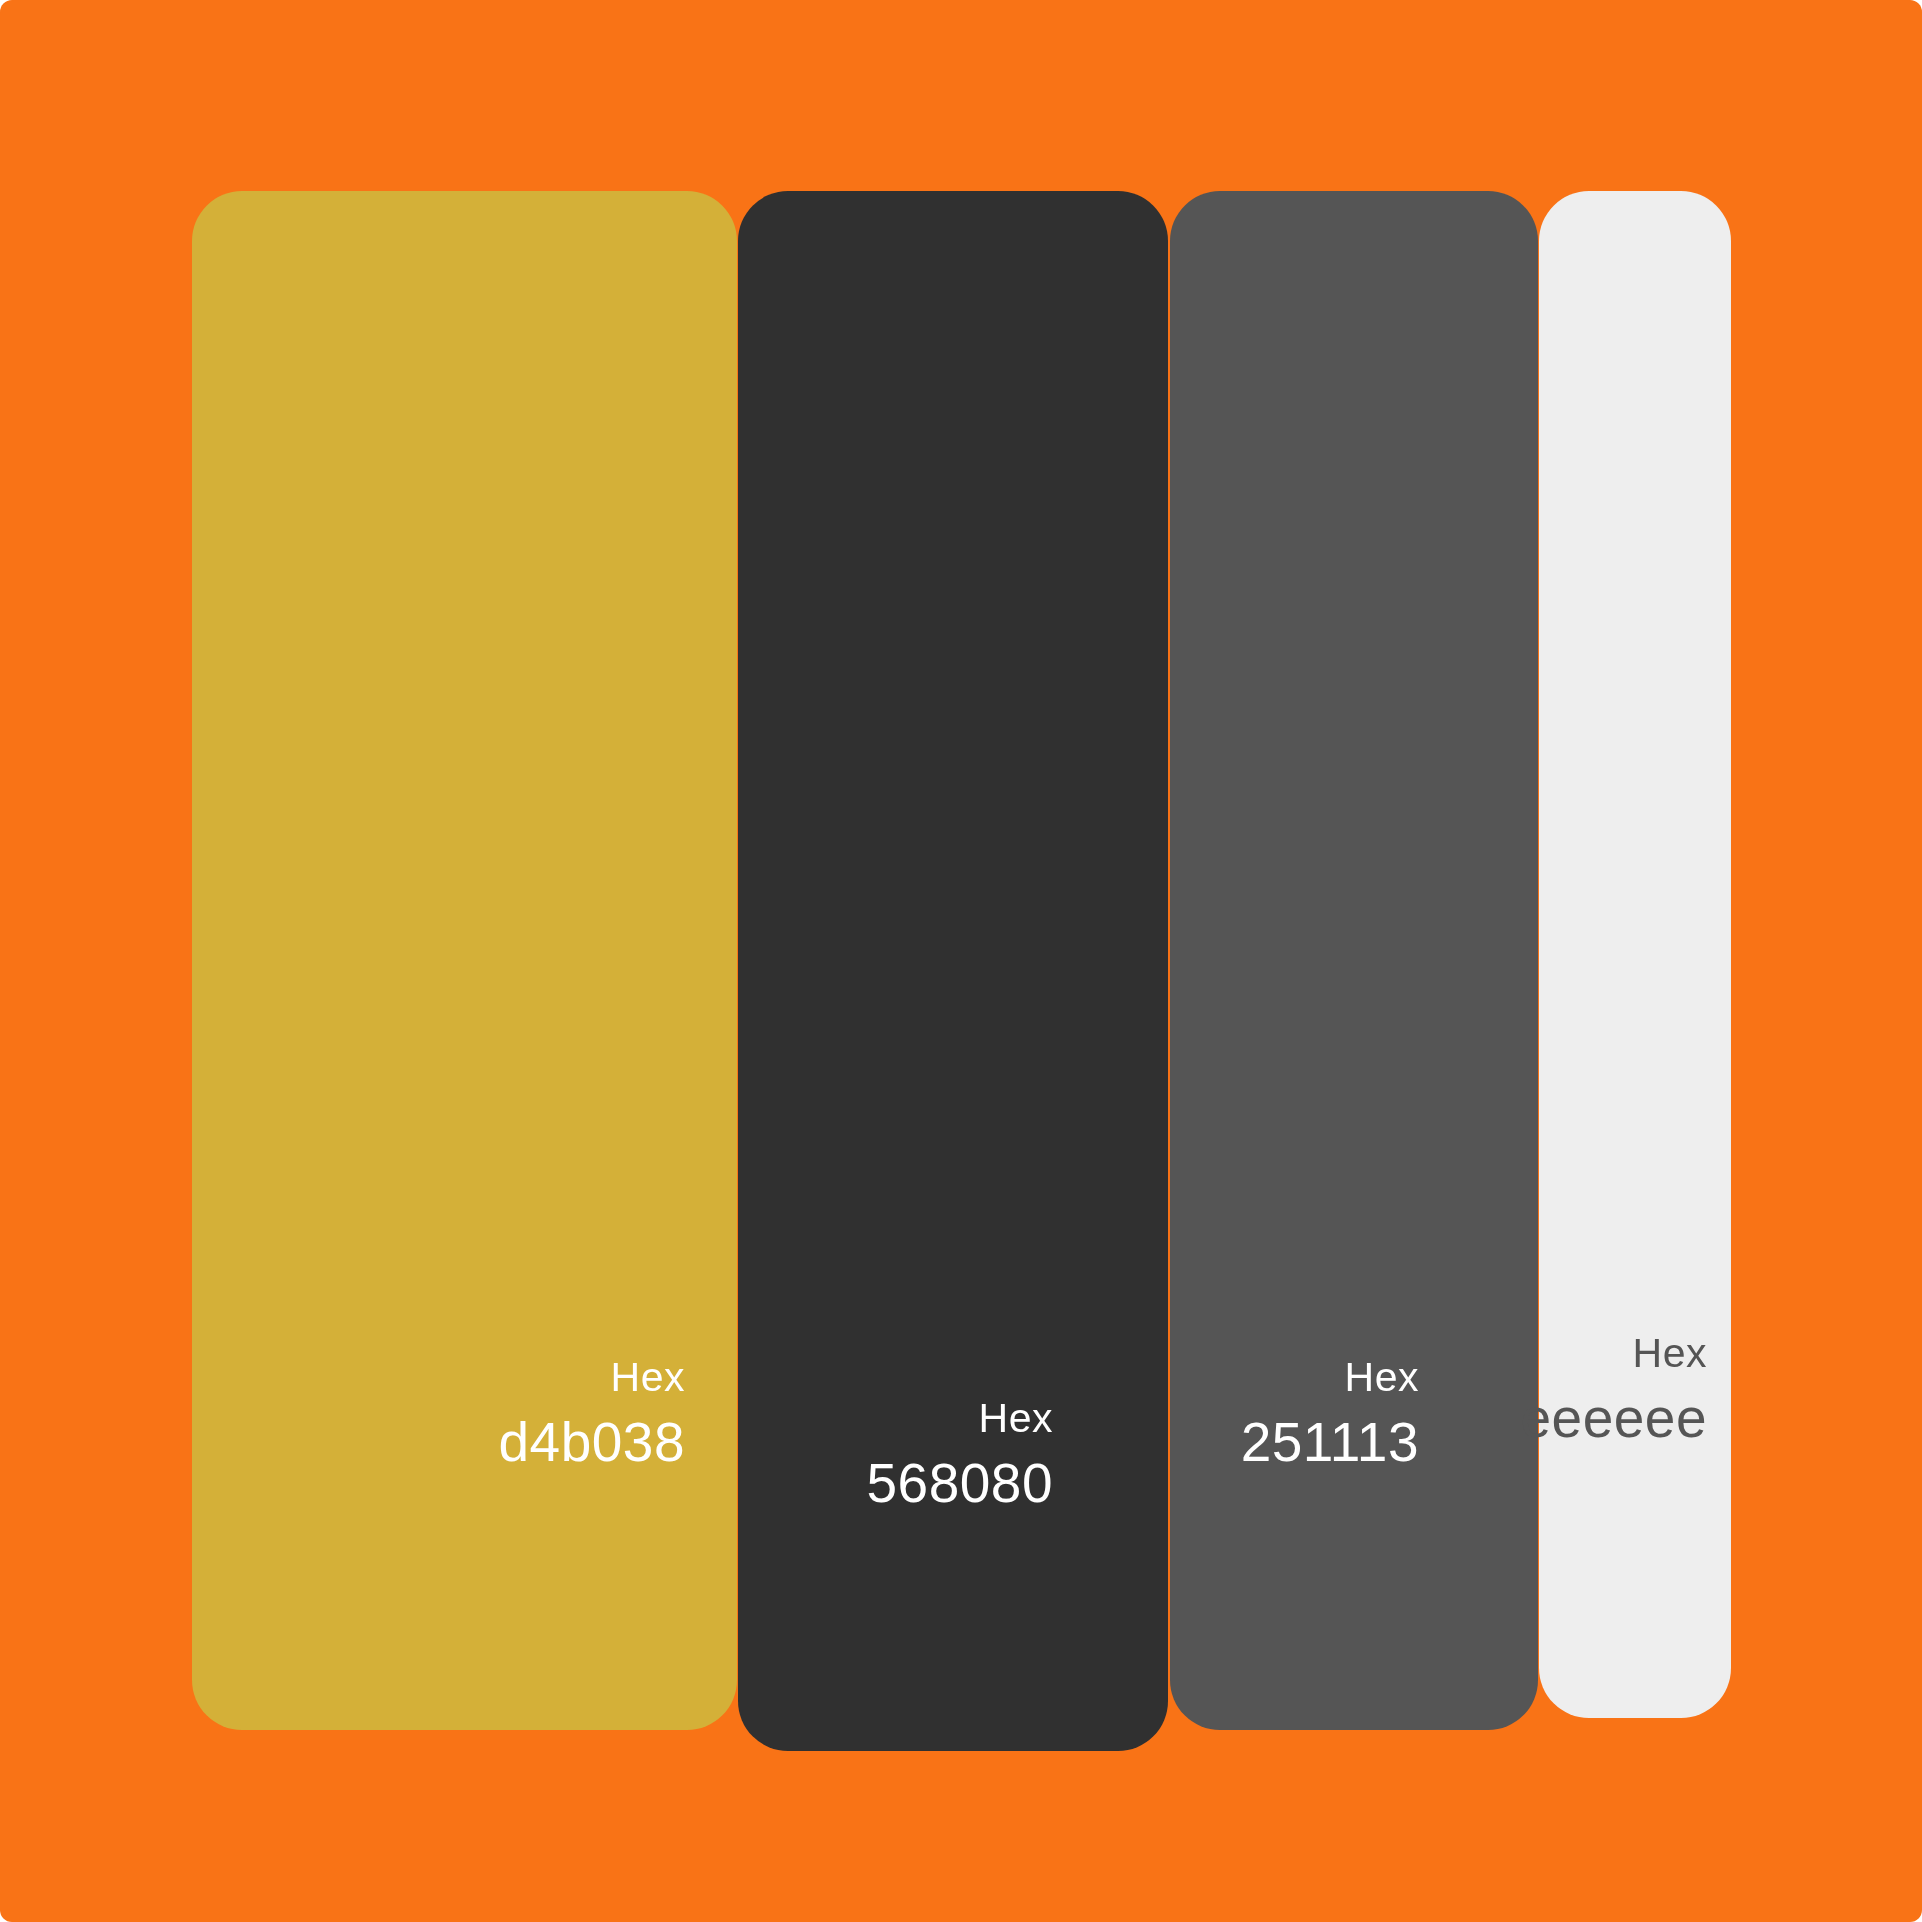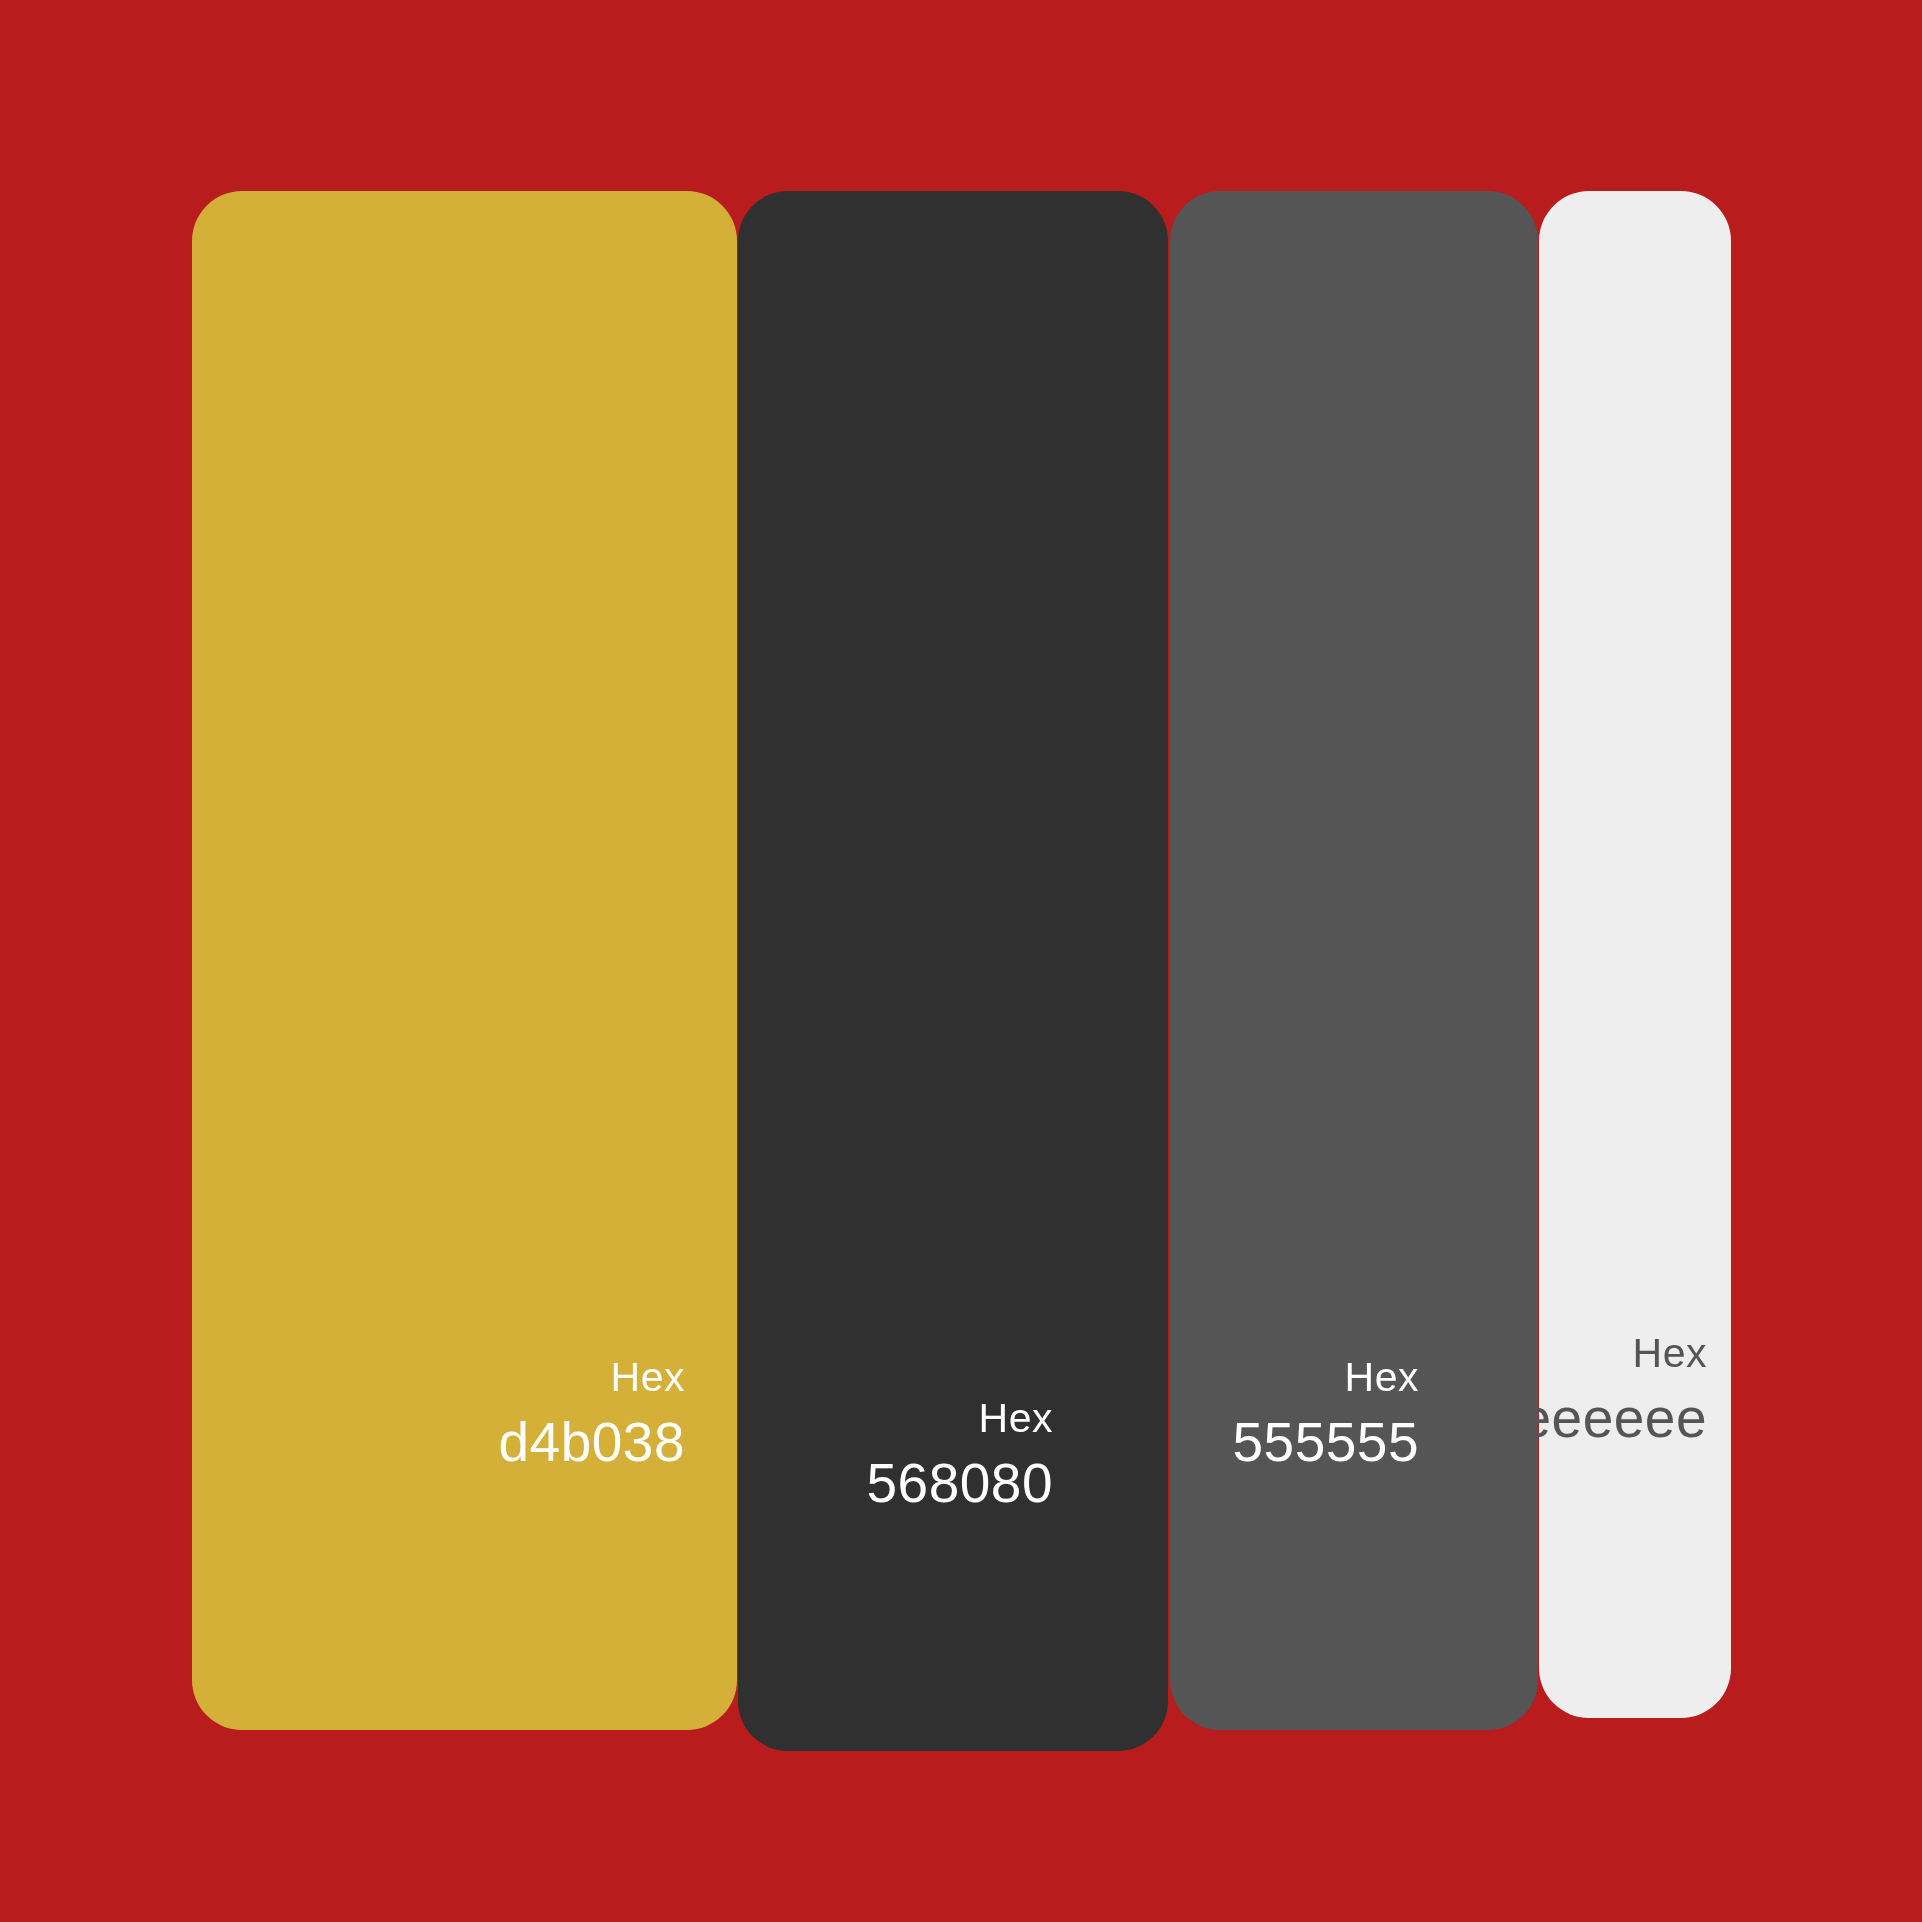--- a/index.html
+++ b/index.html
@@ -11,21 +11,22 @@
     width: 1922px;
     height: 1922px;
     font-family: "Liberation Sans", sans-serif;
     overflow: hidden;
   }
 
   #palette-canvas {
     position: relative;
     width: 1922px;
     height: 1922px;
-    background: #b91c1c;
+    background: #f97316;
+    border-radius: 12px;
   }
 
   .swatch {
     position: absolute;
     box-sizing: border-box;
     display: flex;
     flex-direction: column;
     justify-content: flex-end;
     align-items: flex-end;
   }
@@ -107,21 +108,21 @@
   <div class="swatch swatch-2">
     <div class="swatch-label-block on-dark">
       <div class="hex-caption">Hex</div>
       <div class="hex-value">568080</div>
     </div>
   </div>
 
   <div class="swatch swatch-3">
     <div class="swatch-label-block on-dark">
       <div class="hex-caption">Hex</div>
-      <div class="hex-value">555555</div>
+      <div class="hex-value">251113</div>
     </div>
   </div>
 
   <div class="swatch swatch-4">
     <div class="swatch-label-block on-light">
       <div class="hex-caption">Hex</div>
       <div class="hex-value">eeeeee</div>
     </div>
   </div>
 

